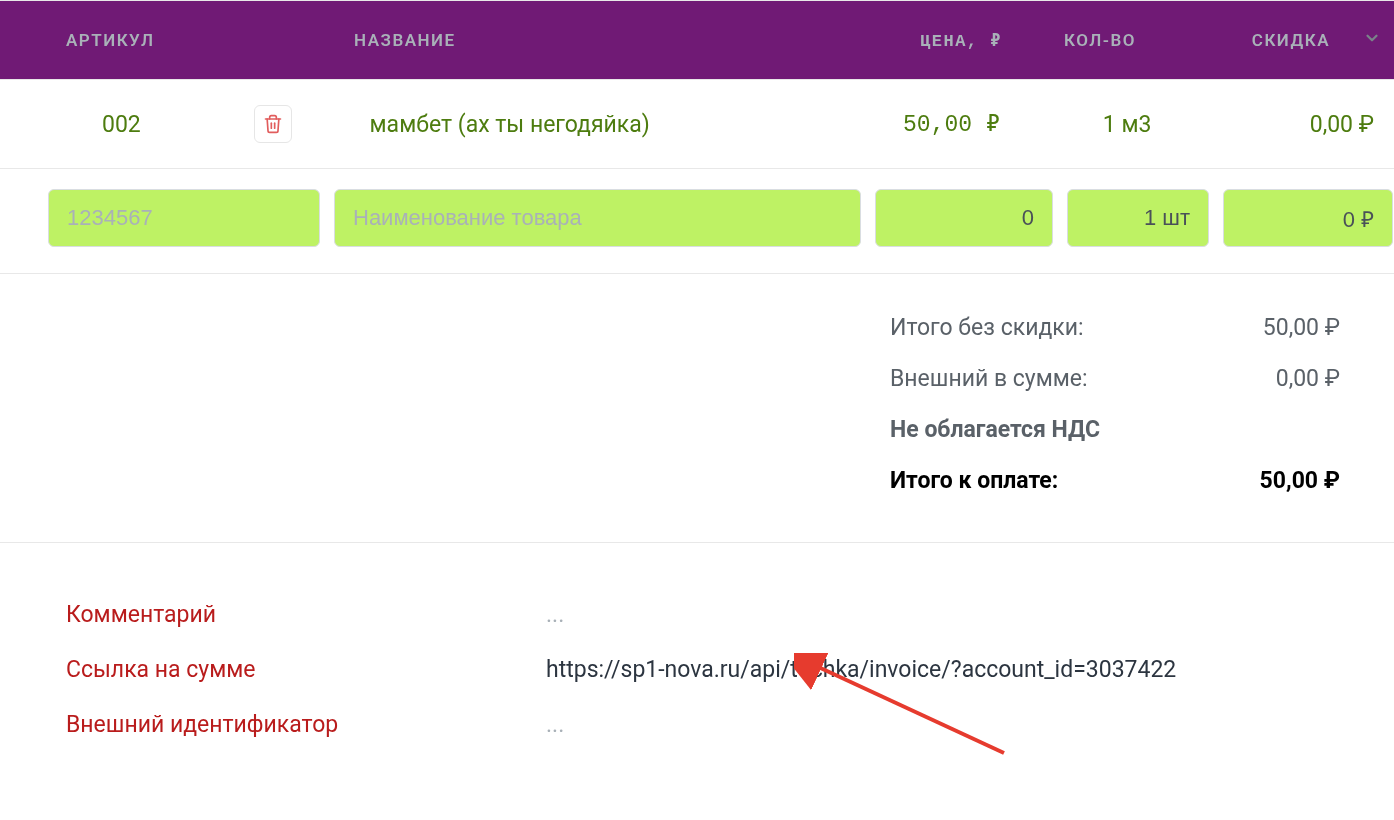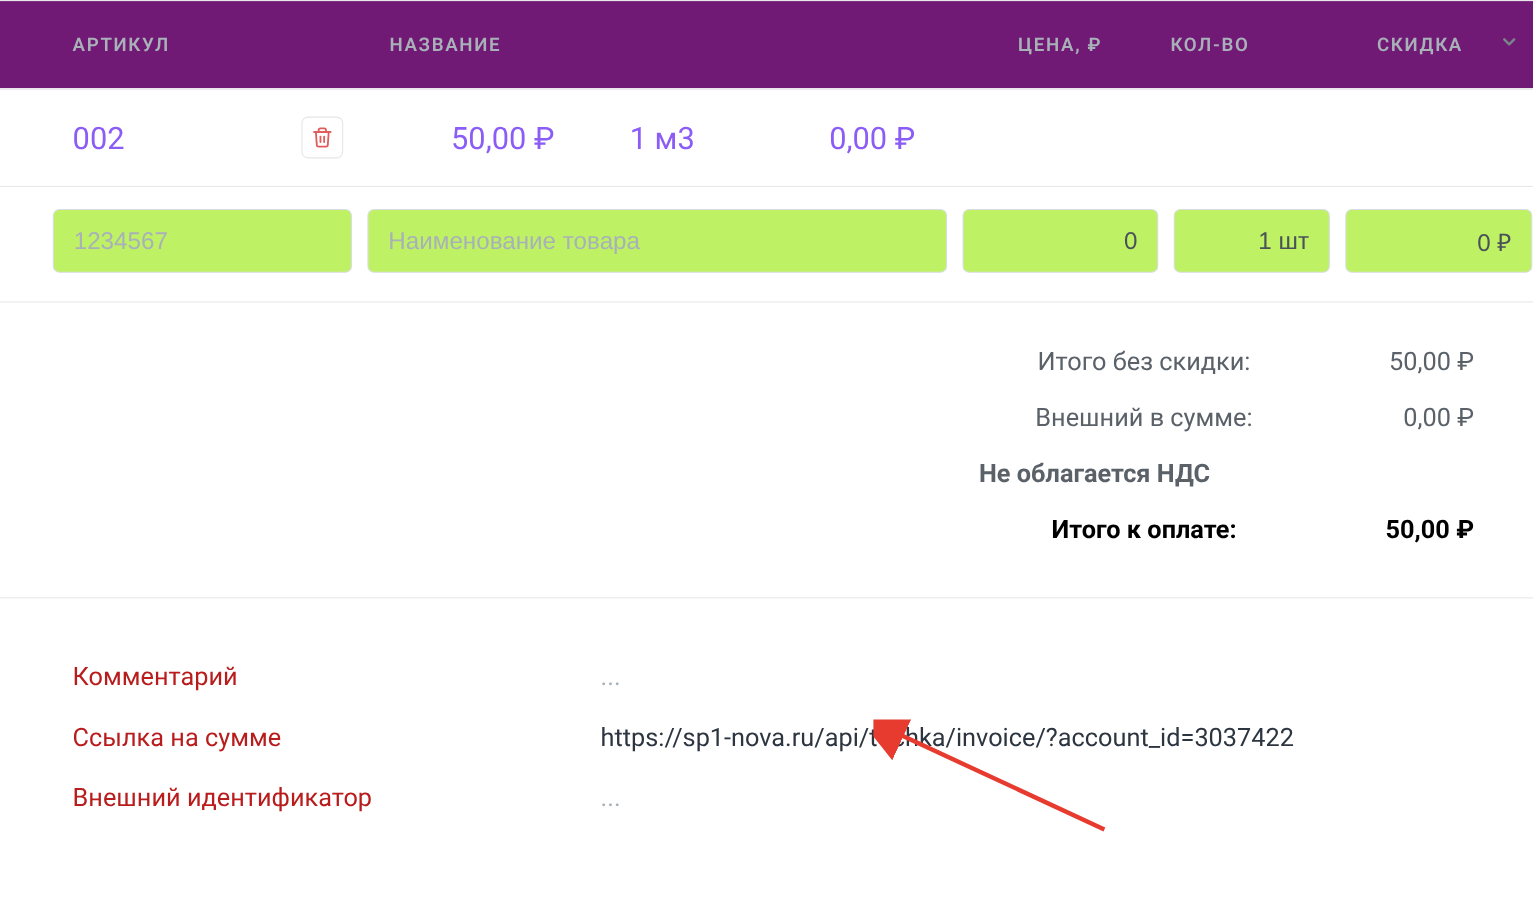--- a/index.html
+++ b/index.html
@@ -18,33 +18,33 @@
       border-bottom: 1px solid #e8e8e8;
     }
     .th {
       font-size: 17px;
       font-weight: 600;
       color: #a9b1b8;
       letter-spacing: 1.5px;
     }
     .col-article { padding-left: 66px; width: 340px; }
     .col-name { width: 498px; padding-left: 14px; }
-    .col-price { width: 182px; text-align: right; padding-right: 18px; }
+    .col-price { width: 182px; text-align: right; padding-right: 18px; font-family: Liberation Mono, monospace; }
     .col-qty { width: 160px; text-align: center; }
     .col-discount { width: 170px; text-align: right; padding-right: 20px; }
     .col-caret { flex: 1; text-align: center; color: #7a828a; }
     .caret-down svg { width: 18px; height: 18px; }
 
     .trow {
       display: flex;
       align-items: center;
       padding: 25px 0;
       border-bottom: 1px solid #e8e8e8;
     }
-    .cell { font-size: 28px; color: #8b5cf6; }
+    .cell { font-size: 23px; color: #4d7c0f; margin-left: 36px; }
     .cell.col-name { padding-left: 14px; }
     .cell.col-price,
     .cell.col-discount { text-align: right; }
     .cell.col-qty { text-align: center; }
 
     .article-cell {
       display: flex;
       align-items: center;
       width: 340px;
       padding-left: 66px;
@@ -93,21 +93,21 @@
       border-bottom: 1px solid #e8e8e8;
     }
     .totals-row {
       display: flex;
       justify-content: flex-end;
       align-items: baseline;
       font-size: 23px;
       padding: 12px 0;
       color: #5a6168;
     }
-    .totals-label { width: 300px; text-align: center; }
+    .totals-label { width: 300px; text-align: left; }
     .totals-value { width: 150px; text-align: right; }
     .totals-row.bold { color: #000000; font-weight: 700; }
     .totals-row.note .totals-label { text-align: left; width: 450px; font-weight: bold; }
 
     .details { padding: 44px 0 40px 66px; position: relative; }
     .details-row {
       display: flex;
       align-items: baseline;
       padding: 14px 0;
       font-size: 23px;
@@ -147,20 +147,21 @@
       <button class="trash-btn">
         <svg viewBox="0 0 24 24" fill="none" stroke="#e15d5d" stroke-width="2" stroke-linecap="round" stroke-linejoin="round">
           <polyline points="3 6 5 6 21 6"></polyline>
           <path d="M19 6l-1 14a2 2 0 0 1-2 2H8a2 2 0 0 1-2-2L5 6"></path>
           <path d="M10 11v6"></path>
             <path d="M14 11v6"></path>
           <path d="M8 6V4a2 2 0 0 1 2-2h4a2 2 0 0 1 2 2v2"></path>
         </svg>
       </button>
     </div>
+    <div class="cell col-name">мамбет (ах ты негодяйка)</div>
     <div class="cell col-price">50,00 ₽</div>
     <div class="cell col-qty">1 м3</div>
     <div class="cell col-discount">0,00 ₽</div>
   </div>
 
   <div class="input-row">
     <div class="col-article-input">
       <input class="field" type="text" placeholder="1234567" style="">
     </div>
     <div class="col-name-input">

